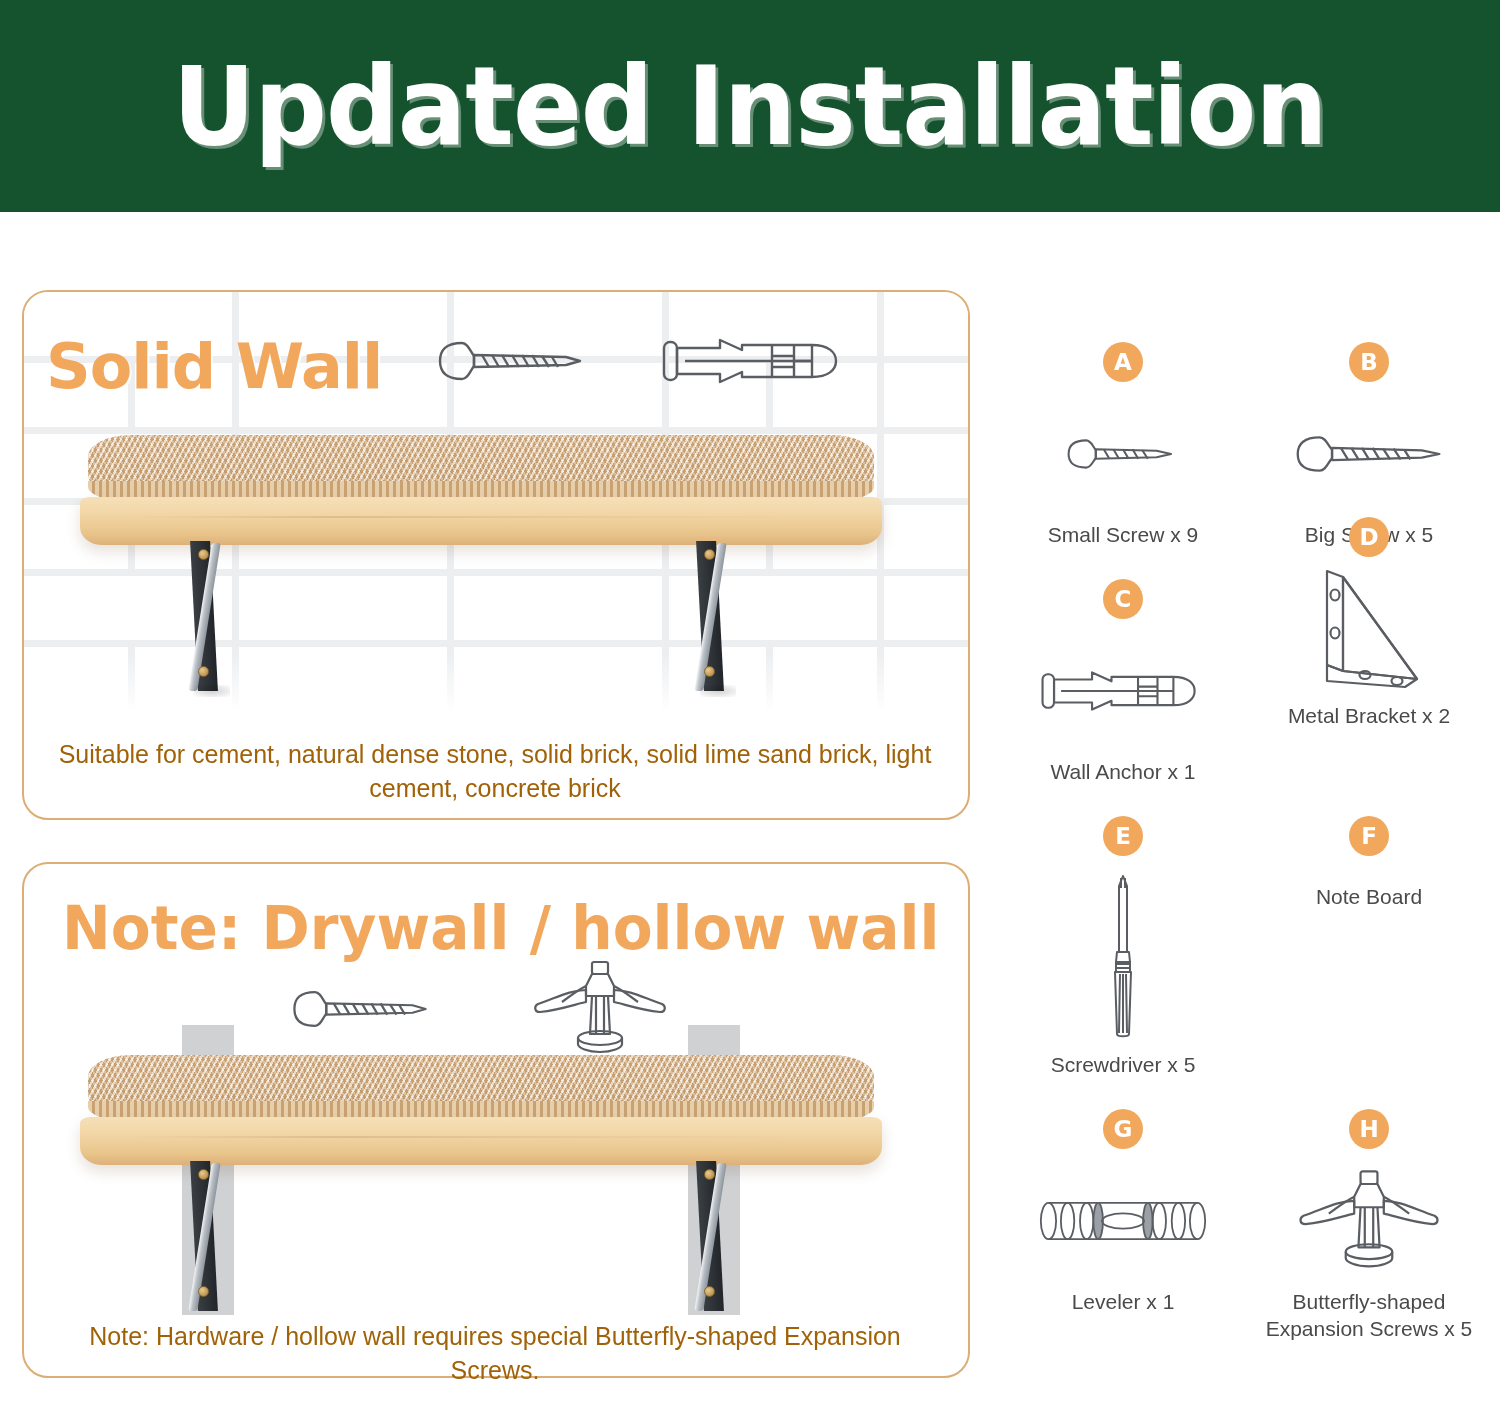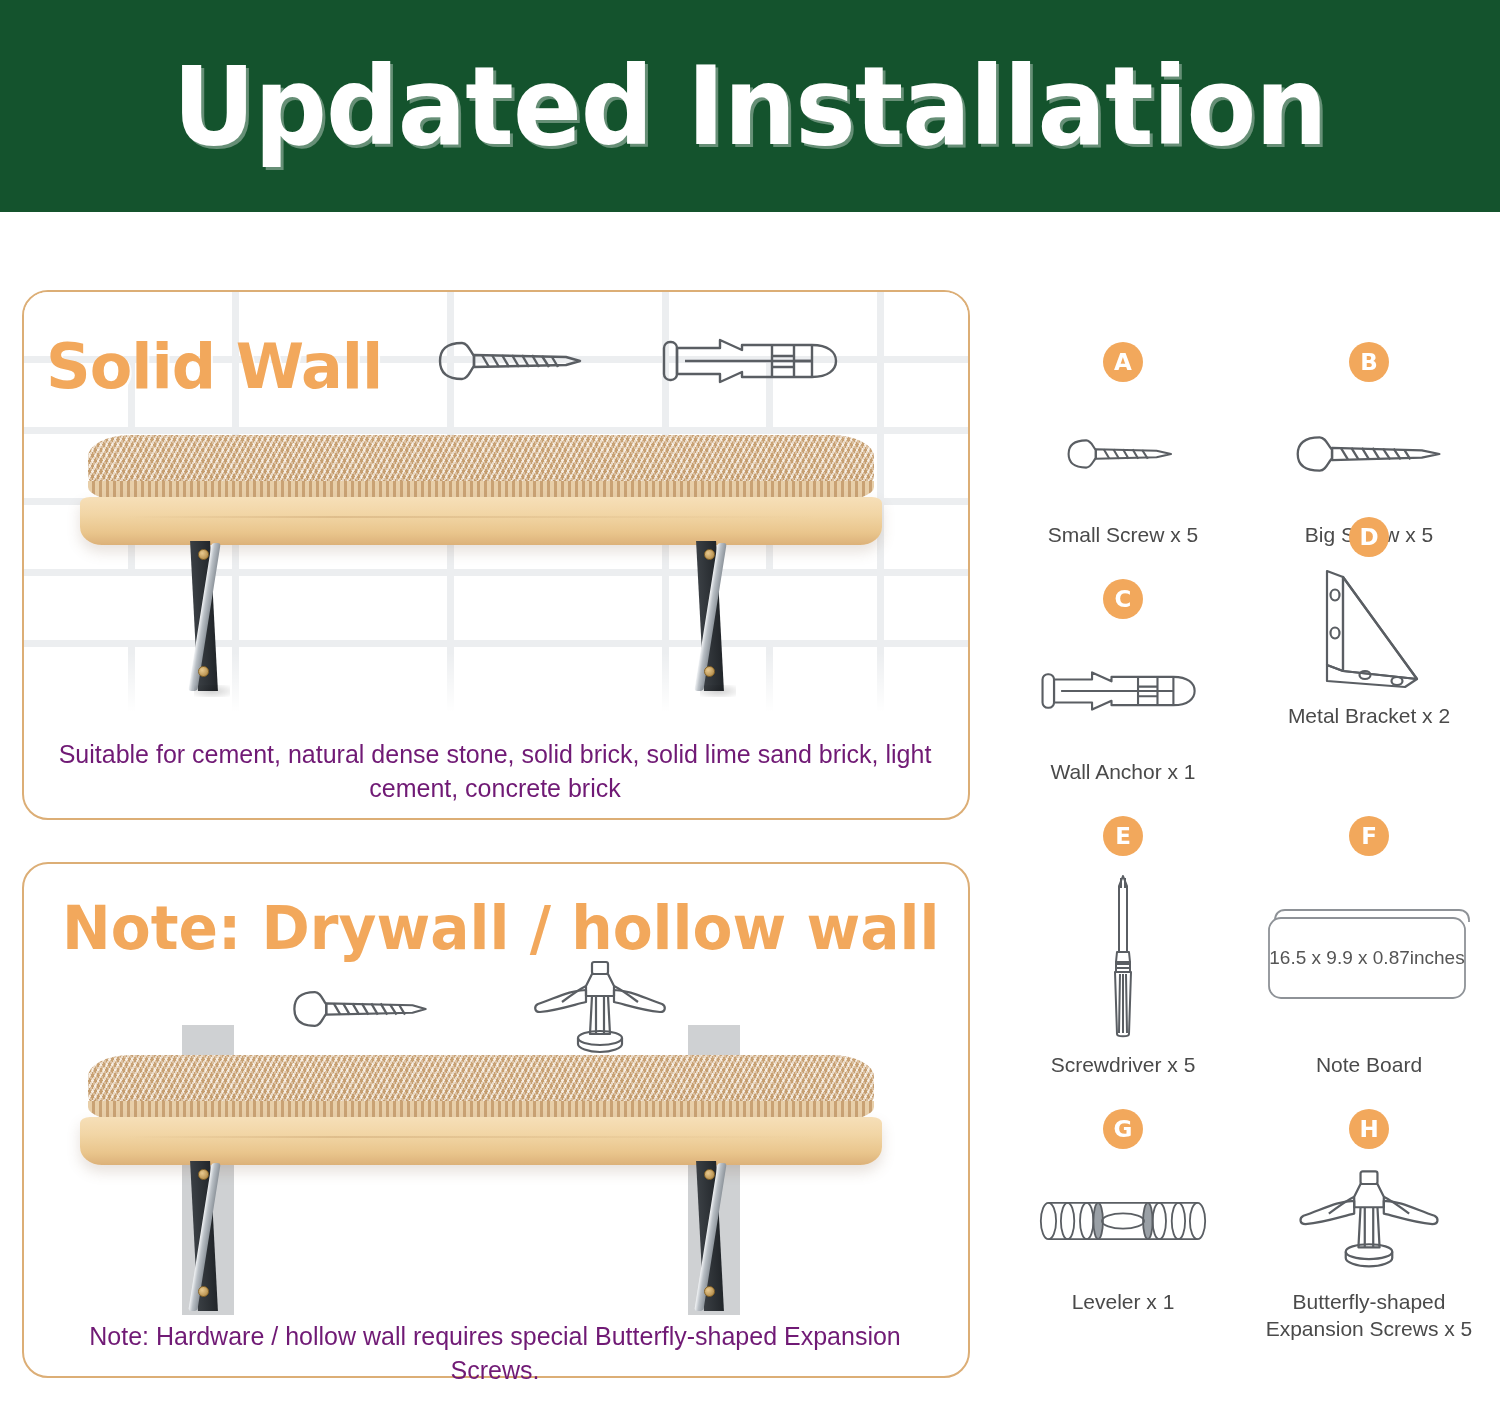--- a/index.html
+++ b/index.html
@@ -98,21 +98,21 @@
   }
   #title-solid { left: 46px; top: 330px; font-size: 62px; letter-spacing: -1px; }
   #title-drywall { left: 62px; top: 893px; font-size: 60px; transform: scaleX(0.97); transform-origin: left center; }
 
   
   .caption {
     position: absolute;
     font-family: "Liberation Sans", sans-serif;
     font-size: 25px;
     line-height: 1.34;
-    color: #701a75;
+    color: #a16207;
     text-align: center;
   }
   #cap-solid { left: 52px; top: 738px; width: 886px; }
   #cap-drywall { left: 52px; top: 1320px; width: 886px; }
 
   
   .shelf-scene { position: absolute; }
   #shelf-solid { left: 70px; top: 435px; width: 820px; height: 255px; }
   #shelf-drywall { left: 70px; top: 1055px; width: 820px; height: 255px; }
 
@@ -385,21 +385,21 @@
       <div class="hw-badge">A</div>
       <div class="hw-art">
         <svg width="128" height="40" viewBox="0 0 160 50">
           <g fill="none" stroke="#5a5e63" stroke-width="2.6" stroke-linejoin="round">
             <path d="M34 8 C18 8 12 15 12 25 C12 35 18 42 34 42 C40 42 42 35 46 30 L46 20 C42 15 40 8 34 8 Z"></path>
             <path d="M46 19 L122 21 L140 25 L122 29 L46 31 Z"></path>
             <path d="M56 19 l7 12 M68 19 l7 12 M80 19 l7 12 M92 19 l7 12 M104 20 l7 11"></path>
           </g>
         </svg>
       </div>
-      <div class="hw-label">Small Screw x 5</div>
+      <div class="hw-label">Small Screw x 9</div>
     </div>
 
     <div class="hw-item">
       <div class="hw-badge">B</div>
       <div class="hw-art">
         <svg width="162" height="44" viewBox="0 0 180 50">
           <g fill="none" stroke="#5a5e63" stroke-width="2.6" stroke-linejoin="round">
             <path d="M34 6 C16 6 9 14 9 25 C9 36 16 44 34 44 C41 44 43 35 48 30 L48 20 C43 15 41 6 34 6 Z"></path>
             <path d="M48 18 L150 21 L170 25 L150 29 L48 32 Z"></path>
             <path d="M58 18 l8 13 M70 18 l8 13 M82 18 l8 13 M94 18 l8 13 M106 19 l8 12 M118 19 l8 12 M130 20 l7 11"></path>
@@ -461,29 +461,20 @@
             <path d="M20 100 L36 100 L34 162 C34 165 22 165 22 162 Z"></path>
             <path d="M25 102 L24 161 M28 102 L28 161 M31 102 L32 161"></path>
           </g>
         </svg>
       </div>
       <div class="hw-label">Screwdriver x 5</div>
     </div>
 
     <div class="hw-item">
       <div class="hw-badge">F</div>
-      <div class="hw-art" style="height:168px;">
-        <svg width="208" height="104" viewBox="0 0 208 104">
-          <g fill="none" stroke="#8e9297" stroke-width="1.8" stroke-linejoin="round">
-            <path d="M10 16 C10 10 14 6 20 6 L194 6 C200 6 204 10 204 16 L204 18"></path>
-            <rect x="4" y="14" width="196" height="80" rx="12"></rect>
-          </g>
-          <text class="board-dim" x="102" y="60" text-anchor="middle">16.5 x 9.9 x 0.87inches</text>
-        </svg>
-      </div>
       <div class="hw-label">Note Board</div>
     </div>
 
     <div class="hw-item">
       <div class="hw-badge">G</div>
       <div class="hw-art">
         <svg width="172" height="62" viewBox="0 0 180 62">
           <g fill="none" stroke="#5a5e63" stroke-width="1.9" stroke-linejoin="round">
             <path d="M12 12 L168 12 M12 50 L168 50"></path>
             <ellipse cx="12" cy="31" rx="8" ry="19"></ellipse>

